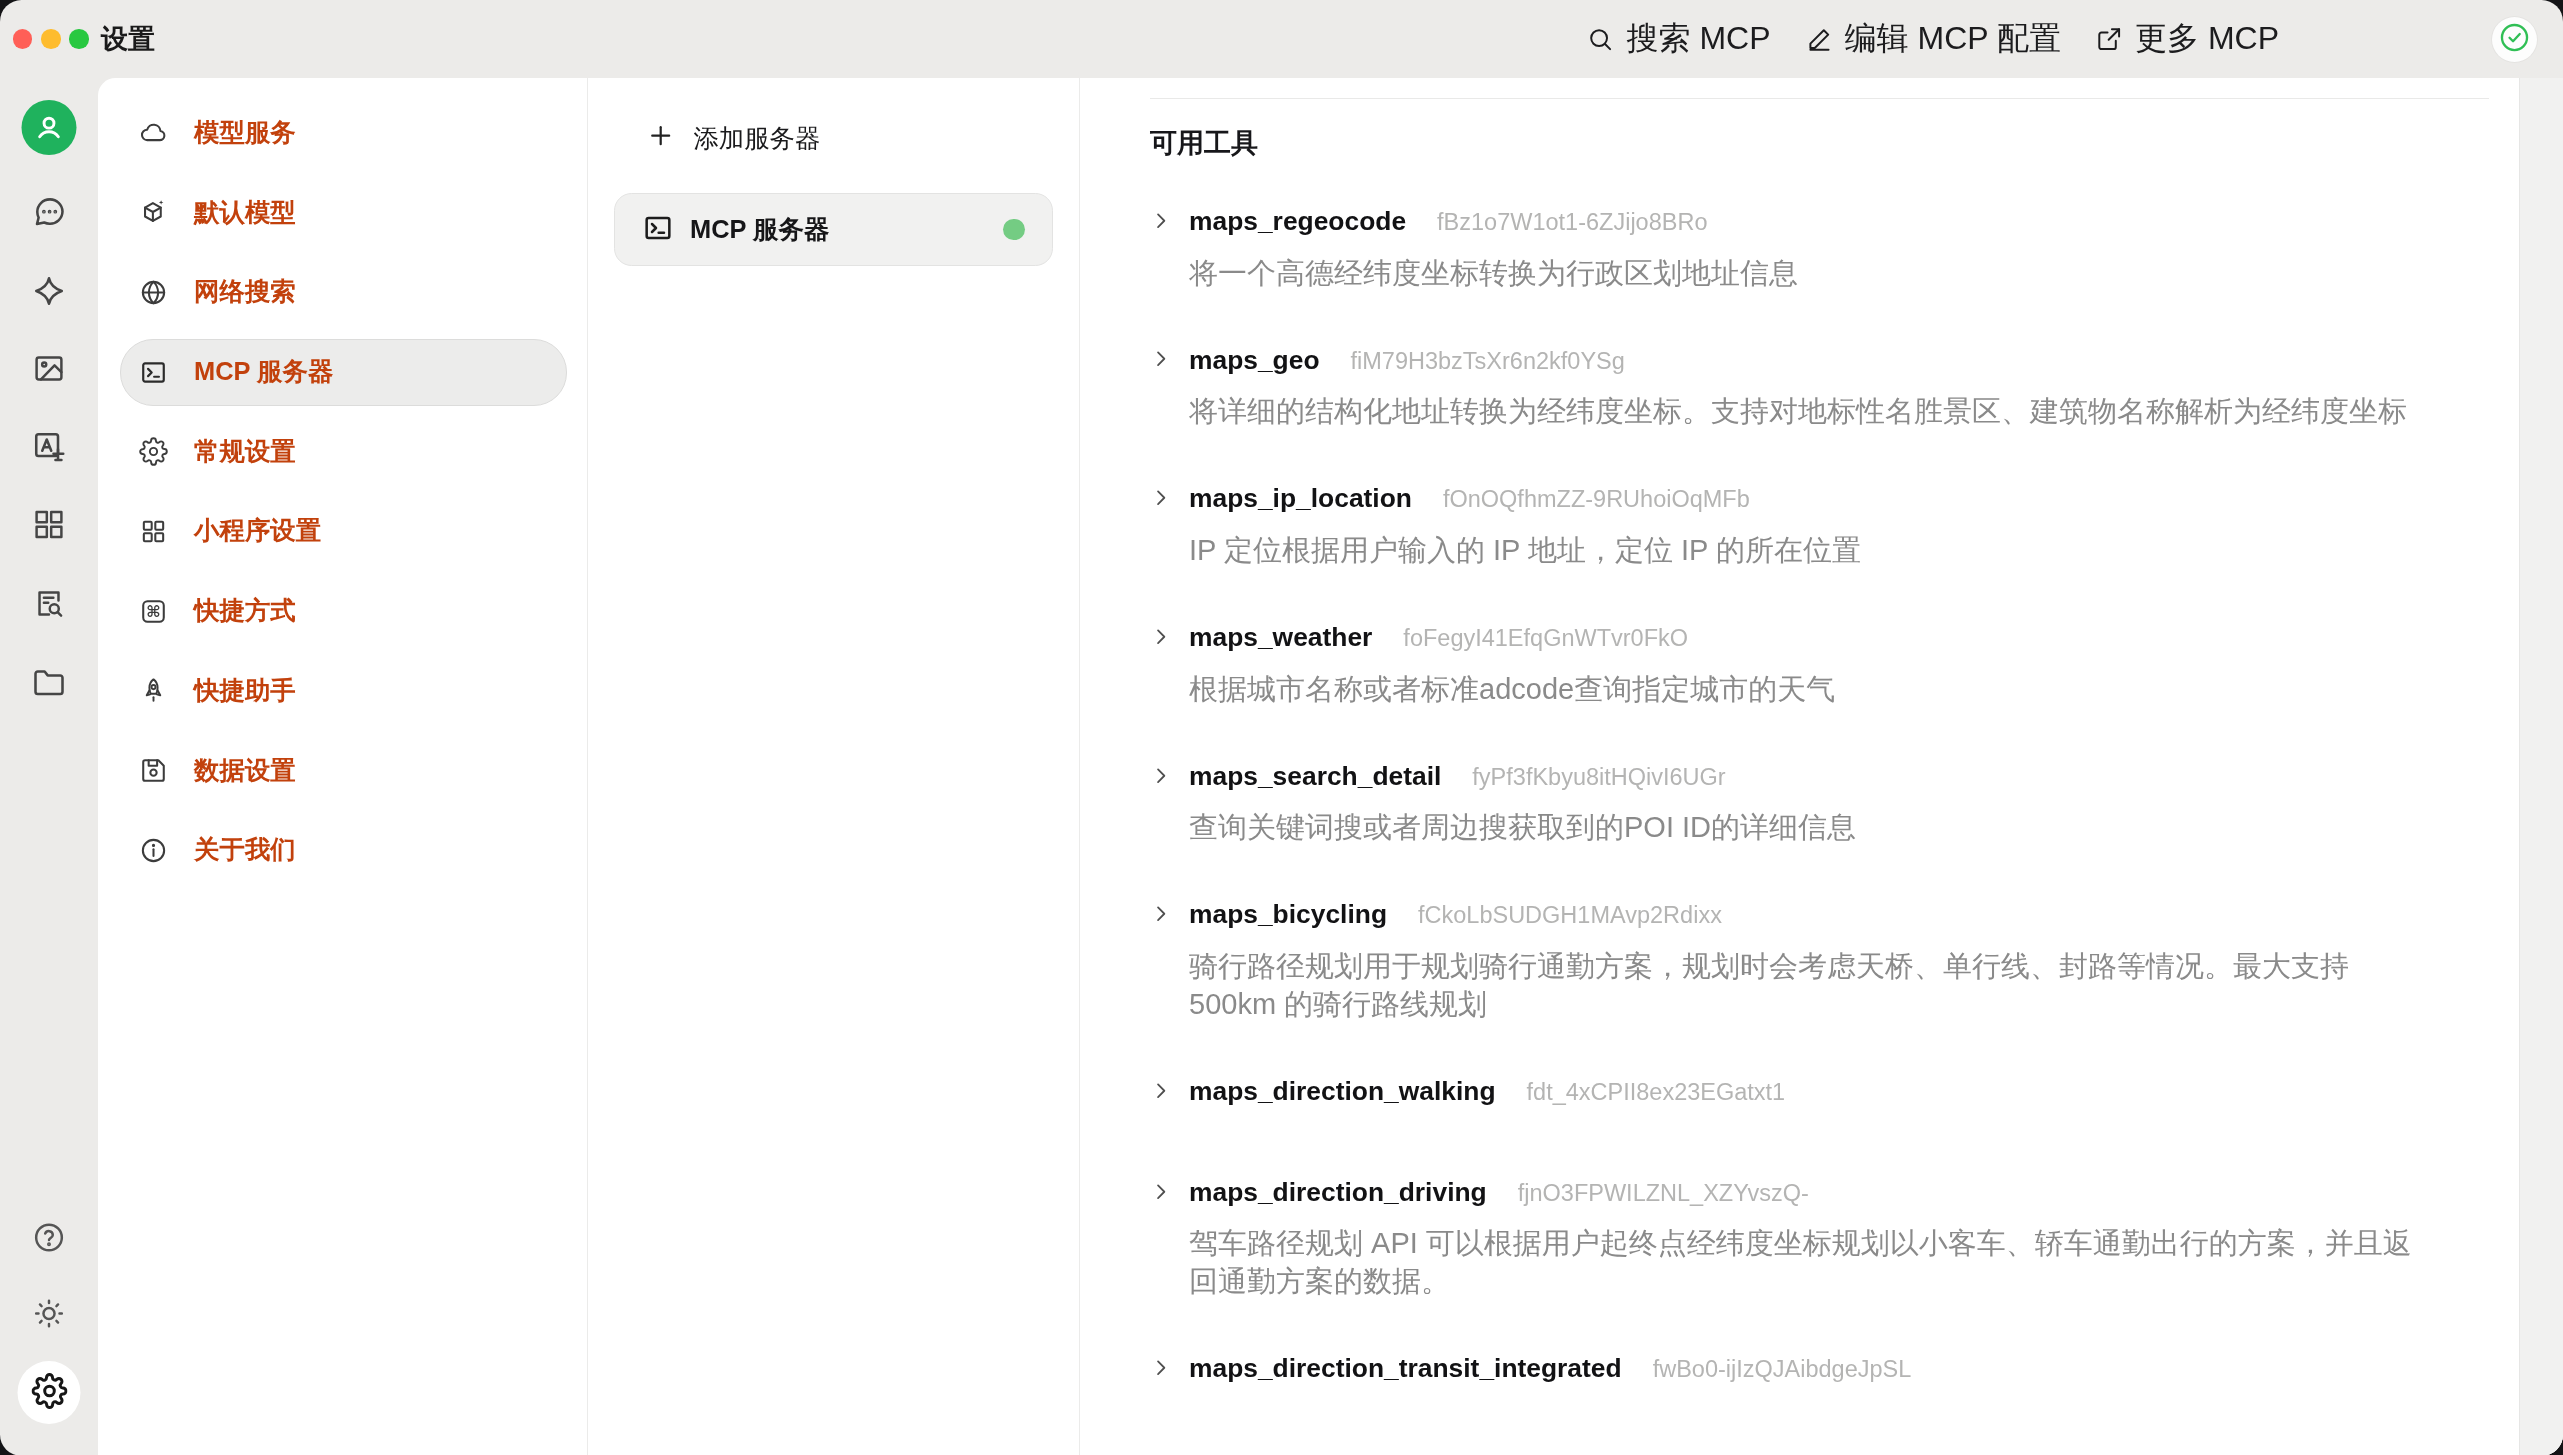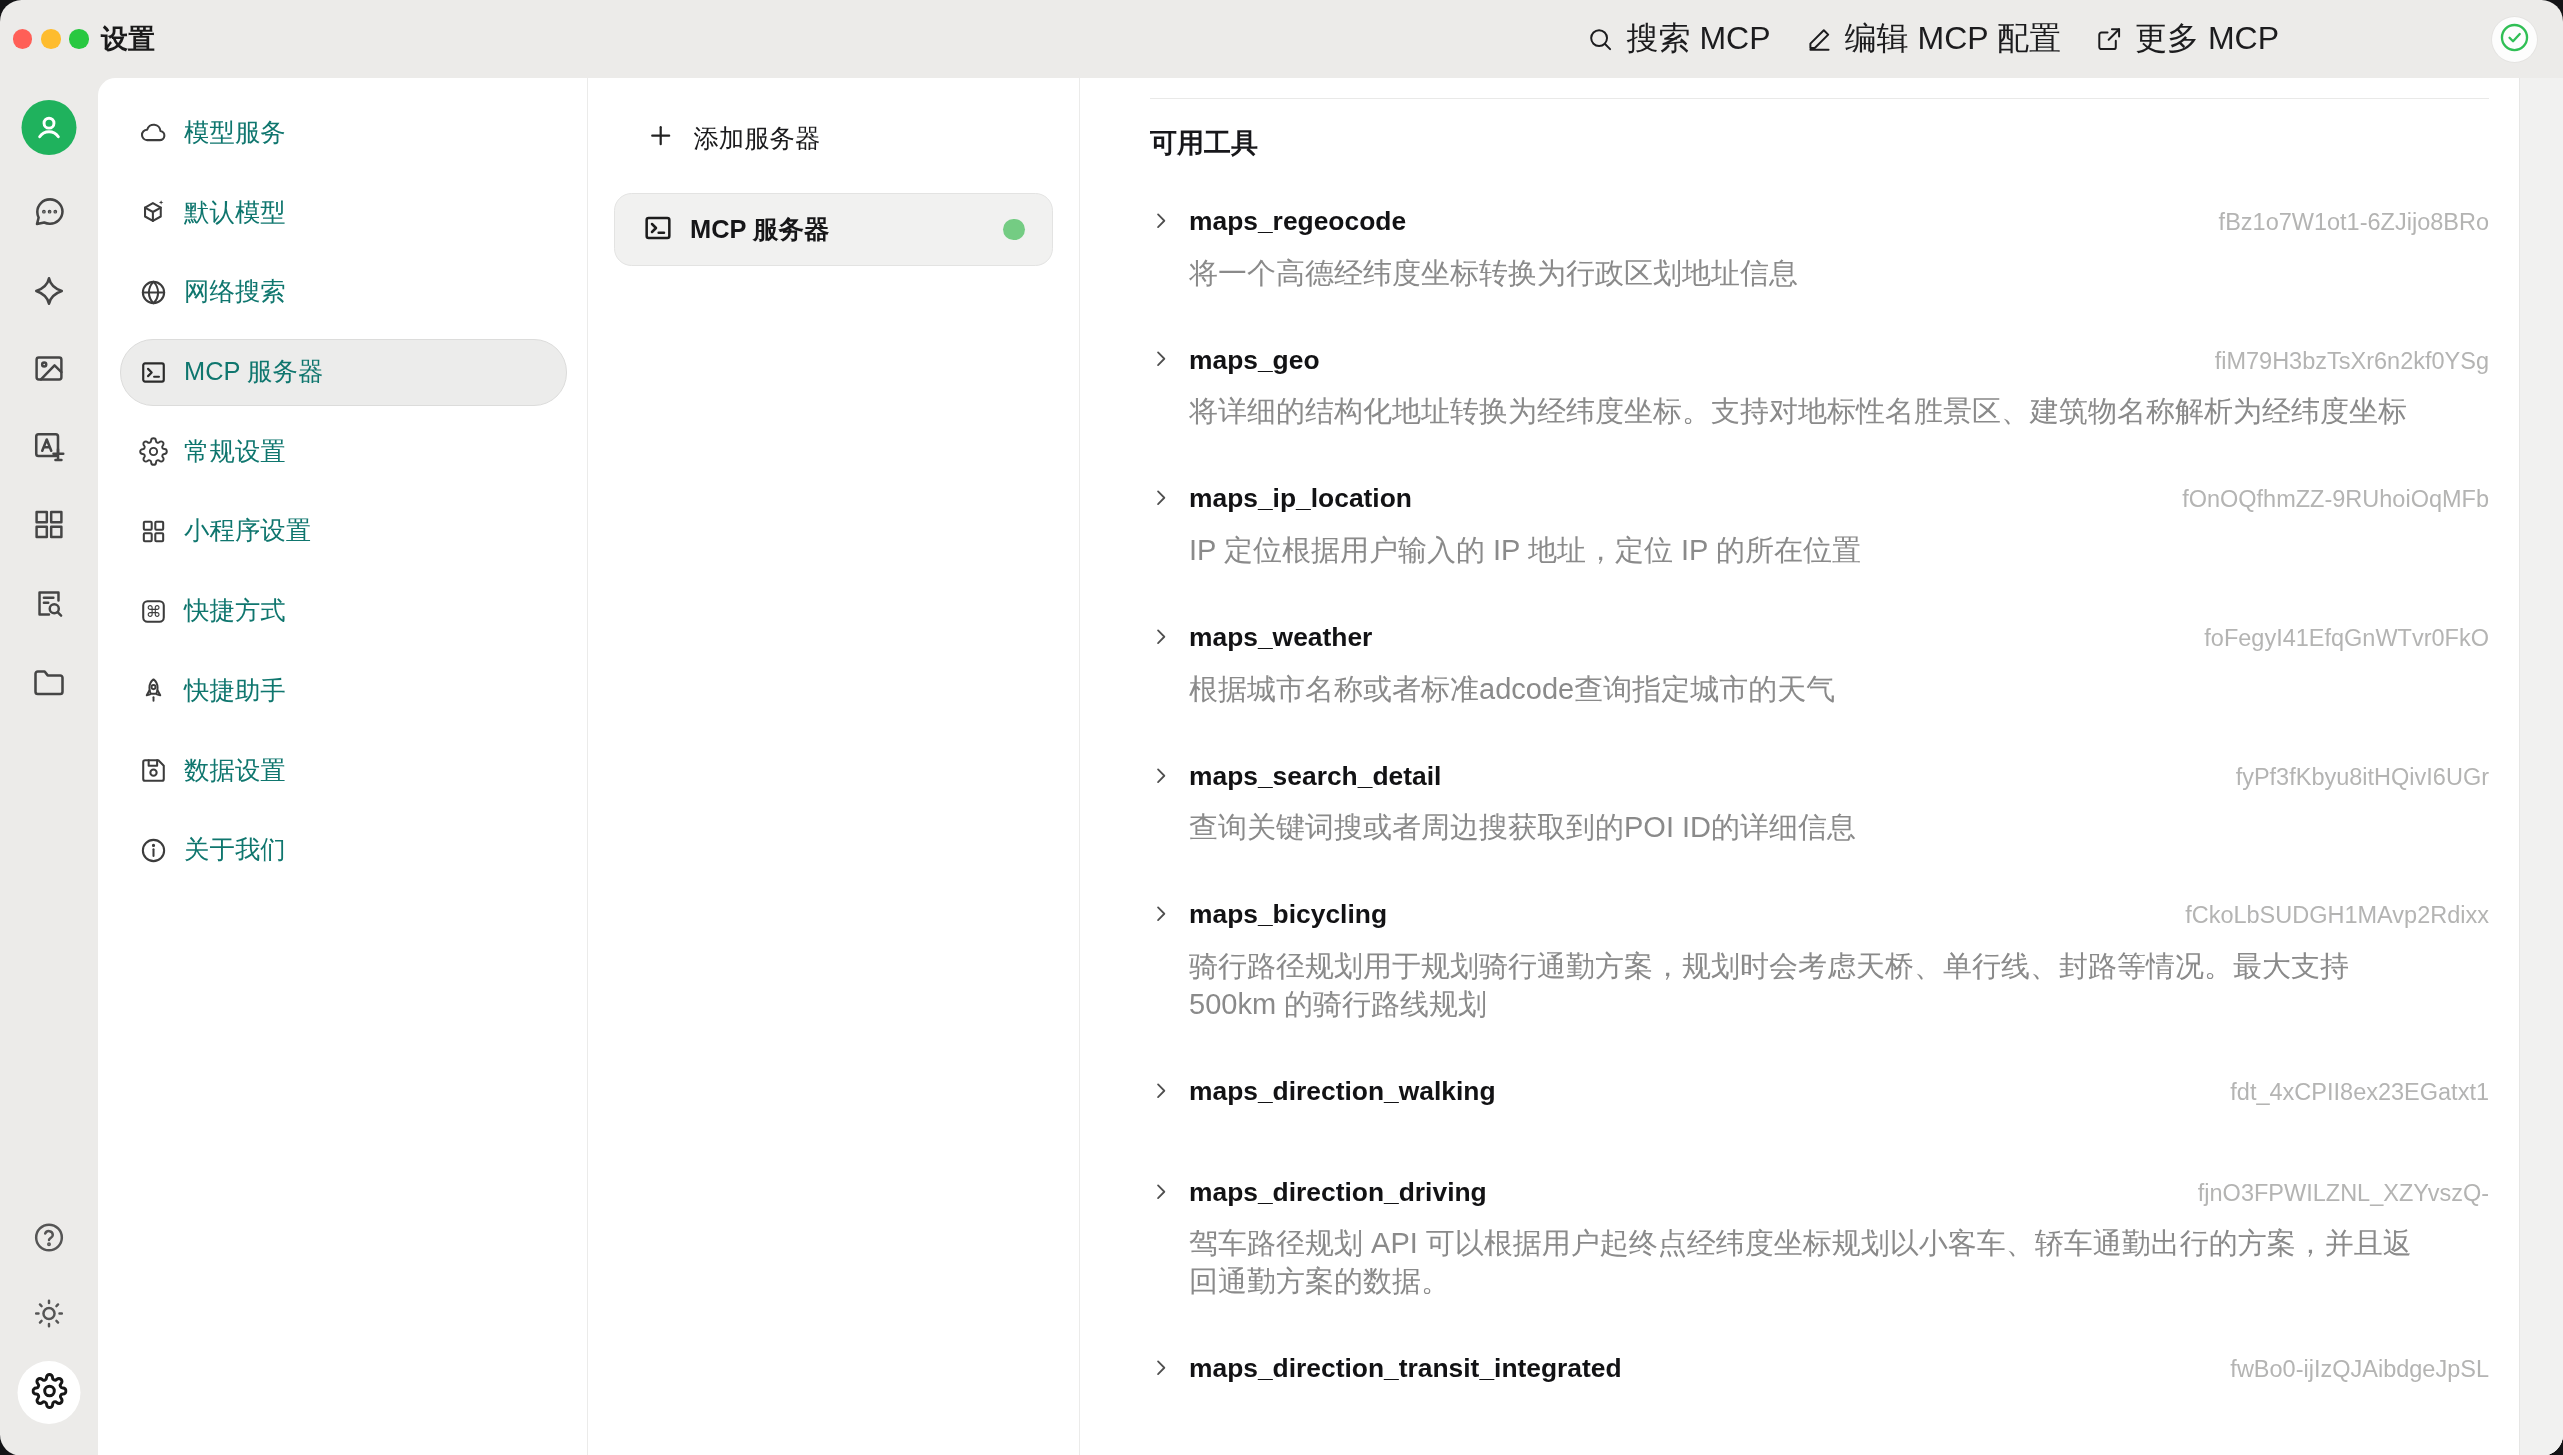--- a/index.html
+++ b/index.html
@@ -20,39 +20,39 @@
   .rail-item{position:absolute;left:50%;transform:translateX(-50%);display:flex;align-items:center;justify-content:center;}
   .avatar{width:55px;height:55px;border-radius:50%;}
   .gear-active{width:63px;height:63px;border-radius:50%;background:#ffffff;}
 
   
   .panel{position:absolute;left:98px;top:78px;right:0;bottom:0;background:#ffffff;border-top-left-radius:17.6px;display:flex;overflow:hidden;}
   .vdiv{width:1px;background:#ebebea;}
 
   
   .menu{width:489px;box-sizing:border-box;padding:21.5px 19.6px 0 21.5px;flex:none;}
-  .menu-item{height:67px;margin-bottom:12.7px;display:flex;align-items:center;gap:16px;padding:0 18.6px;border-radius:33px;font-size:25.4px;font-weight:400;color:#0f766e;border:1px solid transparent;box-sizing:border-box;}
+  .menu-item{height:67px;margin-bottom:12.7px;display:flex;align-items:center;gap:26px;padding:0 18.6px;border-radius:33px;font-size:25.4px;font-weight:700;color:#c2410c;border:1px solid transparent;box-sizing:border-box;}
   .menu-item.active{background:#ececeb;border-color:#dcdcdb;}
   .menu-item svg{flex:none;display:block;}
 
   
   .servers{width:491px;box-sizing:border-box;padding:33px 26.4px 0 26.4px;flex:none;}
   .add-row{height:55px;display:flex;align-items:center;gap:19.6px;padding-left:34px;font-size:25.4px;font-weight:500;color:#1a1a1c;}
   .server-card{margin-top:27px;height:73px;box-sizing:border-box;border:1px solid #e3e3e2;background:#f1f1f0;border-radius:17.6px;display:flex;align-items:center;padding:0 27px 0 27px;gap:15.7px;}
   .server-card .sc-name{font-size:25.4px;font-weight:700;color:#161618;}
   .status-dot{margin-left:auto;width:21.5px;height:21.5px;border-radius:50%;background:#74cc83;}
 
   
   .main{flex:1;box-sizing:border-box;padding:0 74px 0 70px;overflow:hidden;}
   .hdiv{height:1px;background:#e9e9e8;margin-top:19.6px;}
   .section-title{margin-top:25.4px;font-size:27px;font-weight:700;color:#17171a;line-height:39px;}
   .tools{margin-top:39px;}
   .tool{display:grid;grid-template-columns:39px 1fr;margin-bottom:49px;}
   .tool-chevron{width:39px;padding-top:7.8px;}
-  .tool-head{display:flex;align-items:baseline;gap:31px;line-height:39px;margin-bottom:11.7px;justify-content:space-between;}
+  .tool-head{display:flex;align-items:baseline;gap:31px;line-height:39px;margin-bottom:11.7px;}
   .tool-name{font-size:26.4px;font-weight:700;color:#121214;}
   .tool-id{font-size:23.5px;color:#b4b4b3;}
   .tool-desc{font-size:29px;color:#8a8a8a;line-height:38px;max-width:1223px;}
 
   
   .scroll-gutter{position:absolute;right:0;top:78px;bottom:0;width:43px;background:#f1f1f0;border-left:1px solid #e6e6e5;z-index:5;}
 </style>
 </head>
 <body>
 

